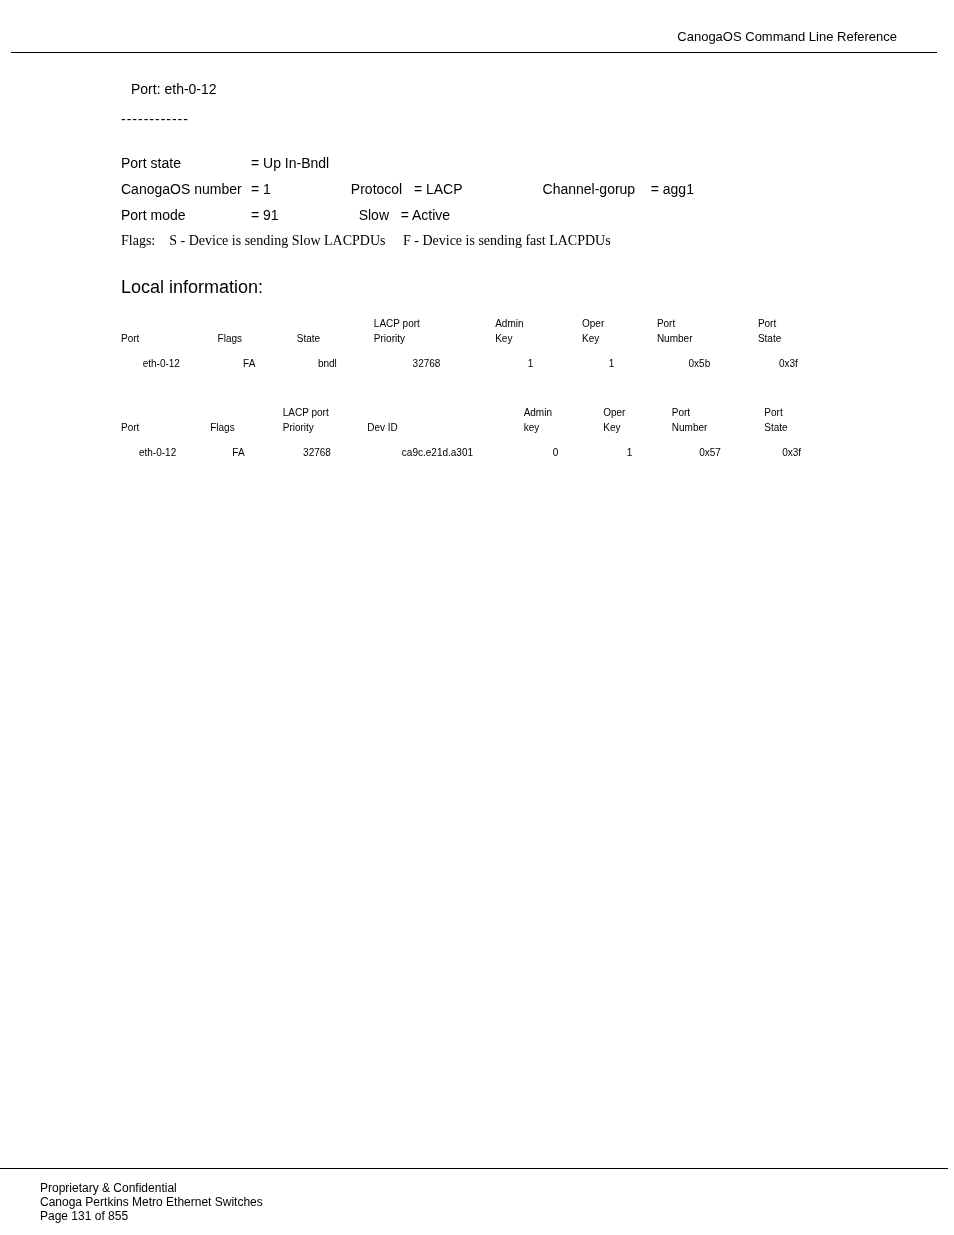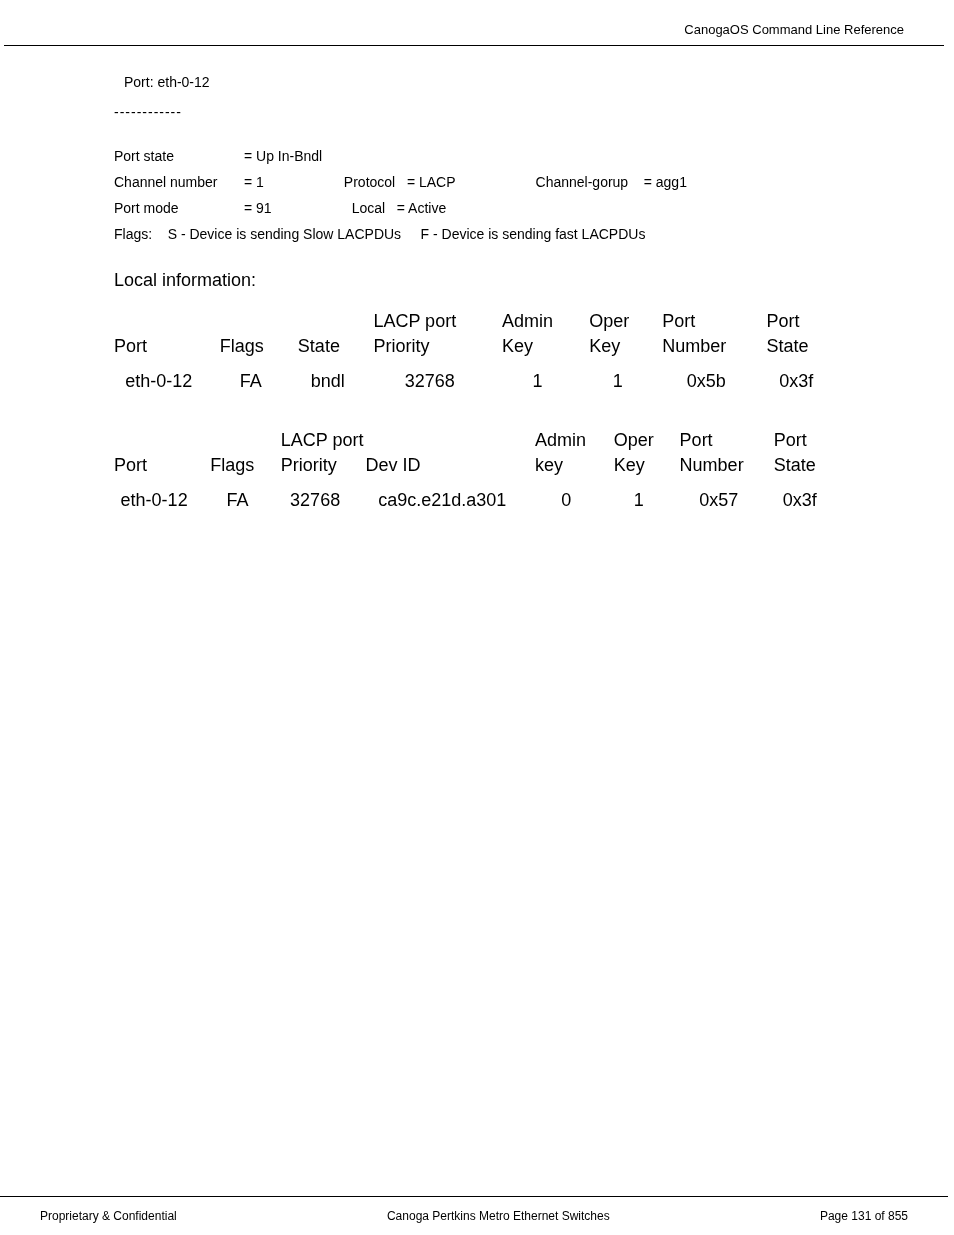--- a/index.html
+++ b/index.html
@@ -9,21 +9,21 @@
       background: #fff;
       color: #000;
       width: 954px;
       min-height: 1235px;
       position: relative;
     }
 
     .page-container {
       width: 948px;
       min-height: 1235px;
-      padding: 4px;
+      padding: 11px;
       position: relative;
     }
 
     .header {
       display: flex;
       justify-content: flex-end;
       padding: 18px 40px 8px 40px;
       border-bottom: 1.5px solid #000;
     }
 
@@ -72,20 +72,21 @@
       display: inline-block;
     }
 
     .info-row .extra2 {
       margin-left: 80px;
       display: inline-block;
     }
 
     .flags-section {
       margin-bottom: 28px;
+      font-family: Liberation Serif, serif;
     }
 
     .flags-line {
       font-size: 14px;
       margin-bottom: 12px;
     }
 
     .flags-indent {
       font-size: 14px;
       margin-left: 80px;
@@ -97,21 +98,21 @@
       margin-top: 28px;
     }
 
     .table-wrapper {
       margin-bottom: 30px;
     }
 
     table {
       border-collapse: collapse;
       width: 100%;
-      font-size: 18px;
+      font-size: 10px;
     }
 
     table td {
       padding: 5px 8px;
       vertical-align: bottom;
     }
 
     table td:first-child {
       padding-left: 0;
     }
@@ -135,20 +136,21 @@
     .footer {
       position: absolute;
       bottom: 0;
       left: 0;
       right: 0;
       border-top: 1.5px solid #000;
       display: flex;
       justify-content: space-between;
       padding: 12px 40px;
       font-size: 12px;
+      flex-direction: column;
     }
   </style>
 </head>
 <body>
 
 <div class="page-container">
 
   <div class="header">
     <span class="header-title">CanogaOS Command Line Reference</span>
   </div>
@@ -157,38 +159,38 @@
 
     <div class="port-label">Port: eth-0-12</div>
     <div class="separator">------------</div>
 
     <div class="info-block">
       <div class="info-row">
         <span class="label">Port state</span>
         <span class="value">= Up In-Bndl</span>
       </div>
       <div class="info-row">
-        <span class="label">Channel number</span>
+        <span class="label">CanogaOS number</span>
         <span class="value">= 1</span>
         <span class="extra">
           <span>Protocol</span>
           &nbsp;
           <span>= LACP</span>
         </span>
         <span class="extra2">
           <span>Channel-gorup</span>
           &nbsp;&nbsp;
           <span>= agg1</span>
         </span>
       </div>
       <div class="info-row">
         <span class="label">Port mode</span>
         <span class="value">= 91</span>
         <span class="extra">
-          <span>Local</span>
+          <span>Slow</span>
           &nbsp;
           <span>= Active</span>
         </span>
       </div>
     </div>
 
     <div class="flags-section">
       <div class="flags-line">
         <span>Flags:</span>
         &nbsp;&nbsp;

